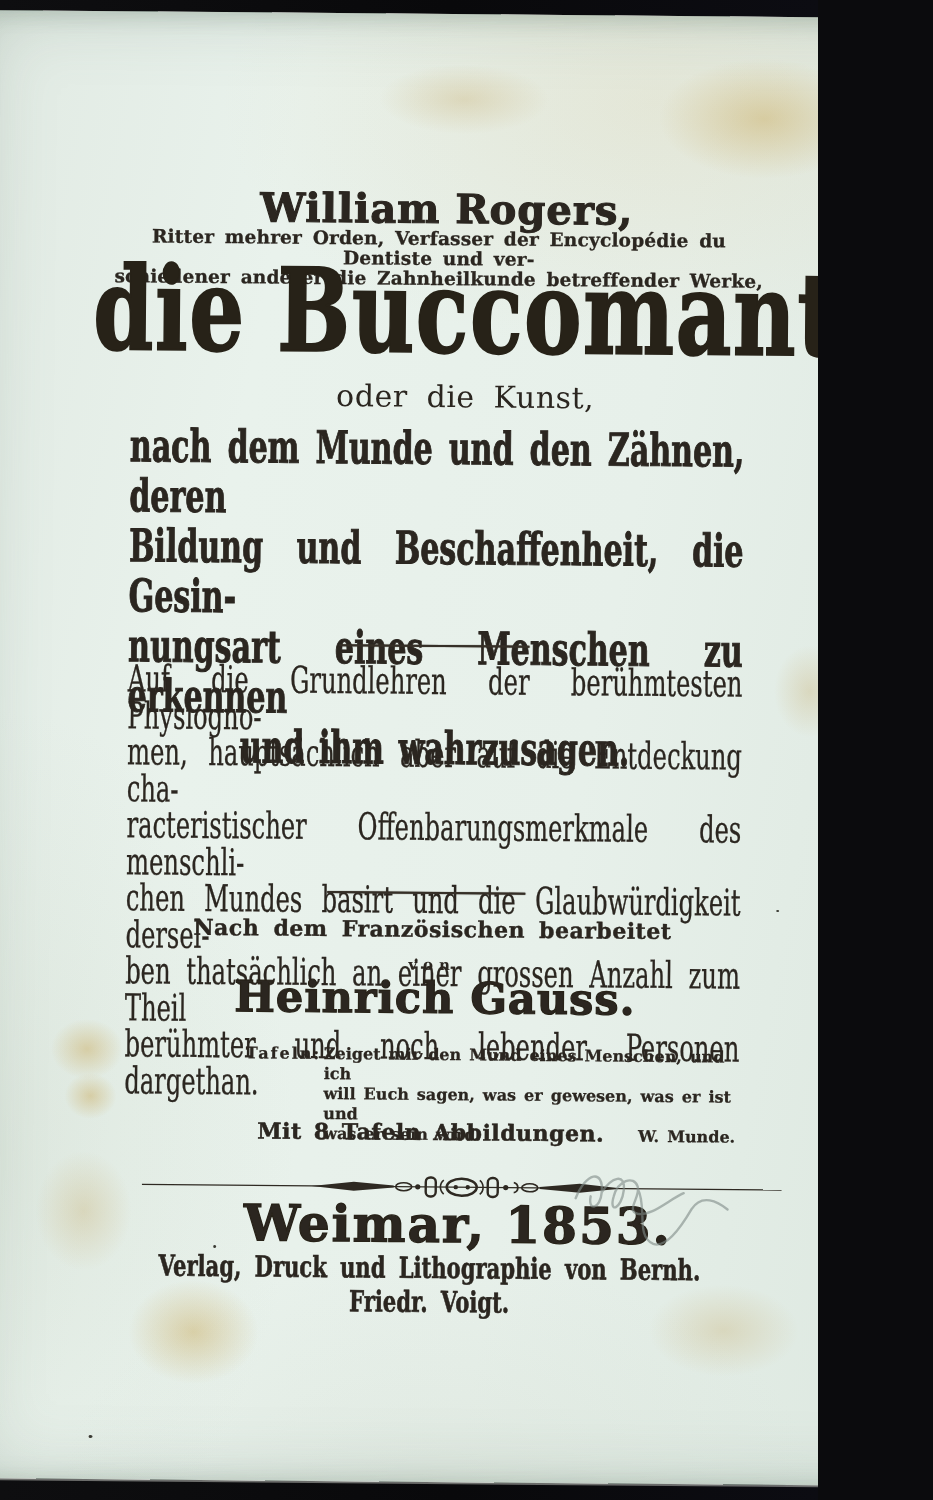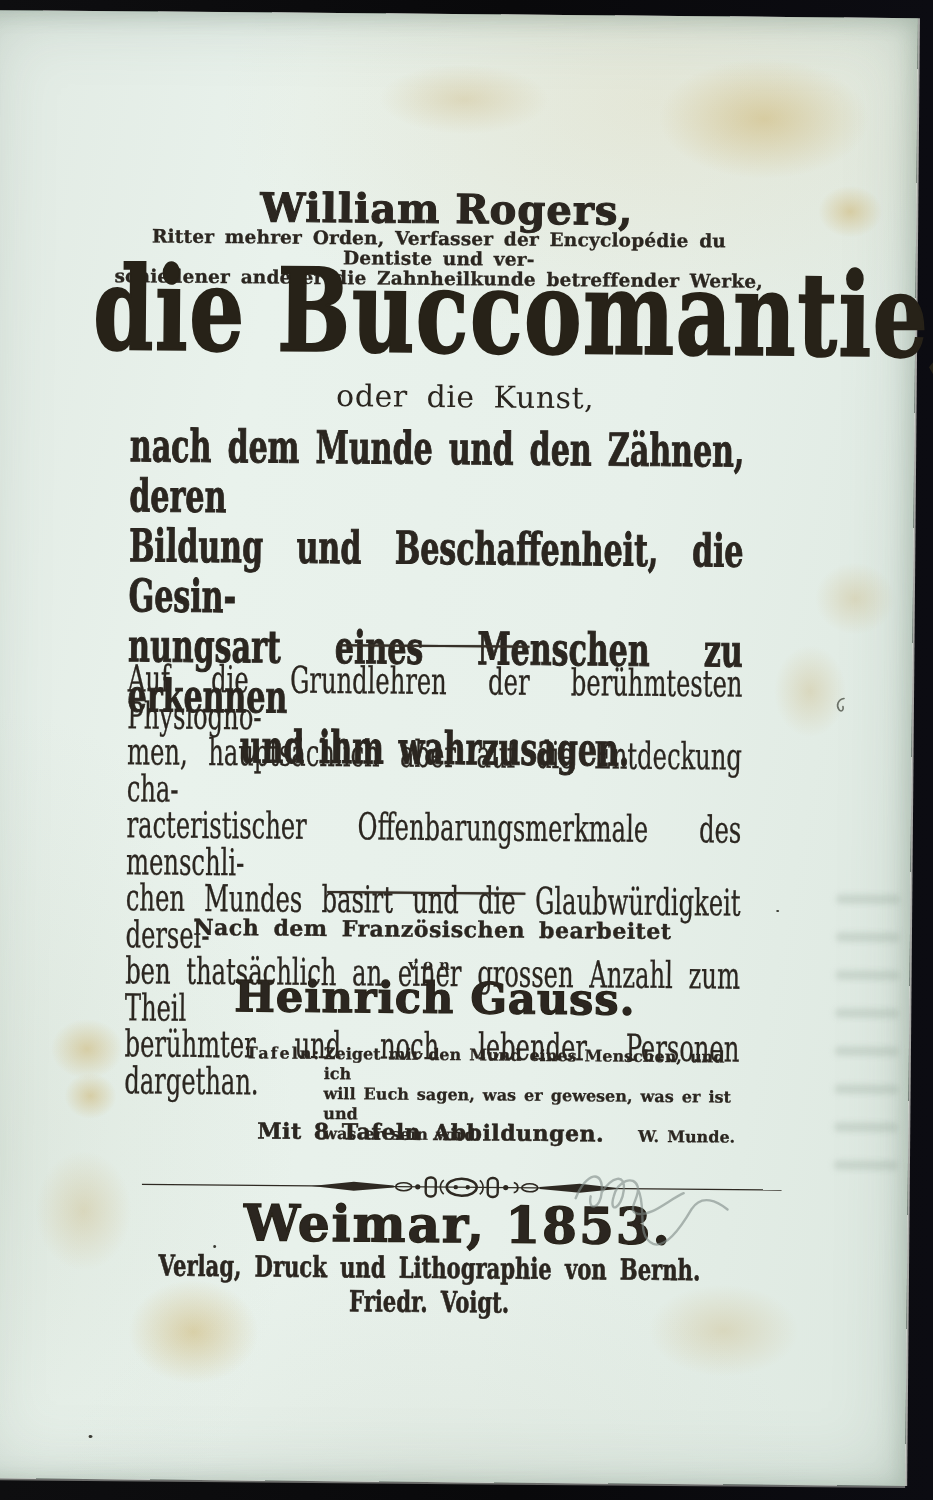--- a/index.html
+++ b/index.html
@@ -1,17 +1,17 @@
 <!DOCTYPE html>
 <html><head>
 <meta charset="utf-8">
 <style>
   html,body{margin:0;padding:0;}
   body{width:933px;height:1500px;overflow:hidden;background:#0b0b0d;}
-  .scene{position:relative;width:933px;height:1500px;overflow:hidden;
+  .scene{position:relative;width:818px;height:1500px;overflow:hidden;
          background:linear-gradient(90deg,#0e0e10 0%,#09090b 55%,#0c0c12 100%);}
   .page{position:absolute;left:-16px;top:10px;width:934px;height:1468px;
         transform:rotate(0.5deg);transform-origin:0 0;
         background:
           radial-gradient(ellipse 620px 360px at 72% 6%, rgba(215,196,148,0.22), transparent 70%),
           radial-gradient(ellipse 420px 620px at 2% 78%, rgba(196,208,192,0.30), transparent 72%),
           radial-gradient(ellipse 500px 300px at 50% 100%, rgba(205,214,200,0.25), transparent 75%),
           linear-gradient(100deg,#e1eae3 0%,#e9f2ec 28%,#e7f0ea 62%,#dde8e0 100%);
         box-shadow: inset 0 0 70px rgba(108,130,114,.28),
                     inset -6px 0 22px rgba(118,140,124,.22),

